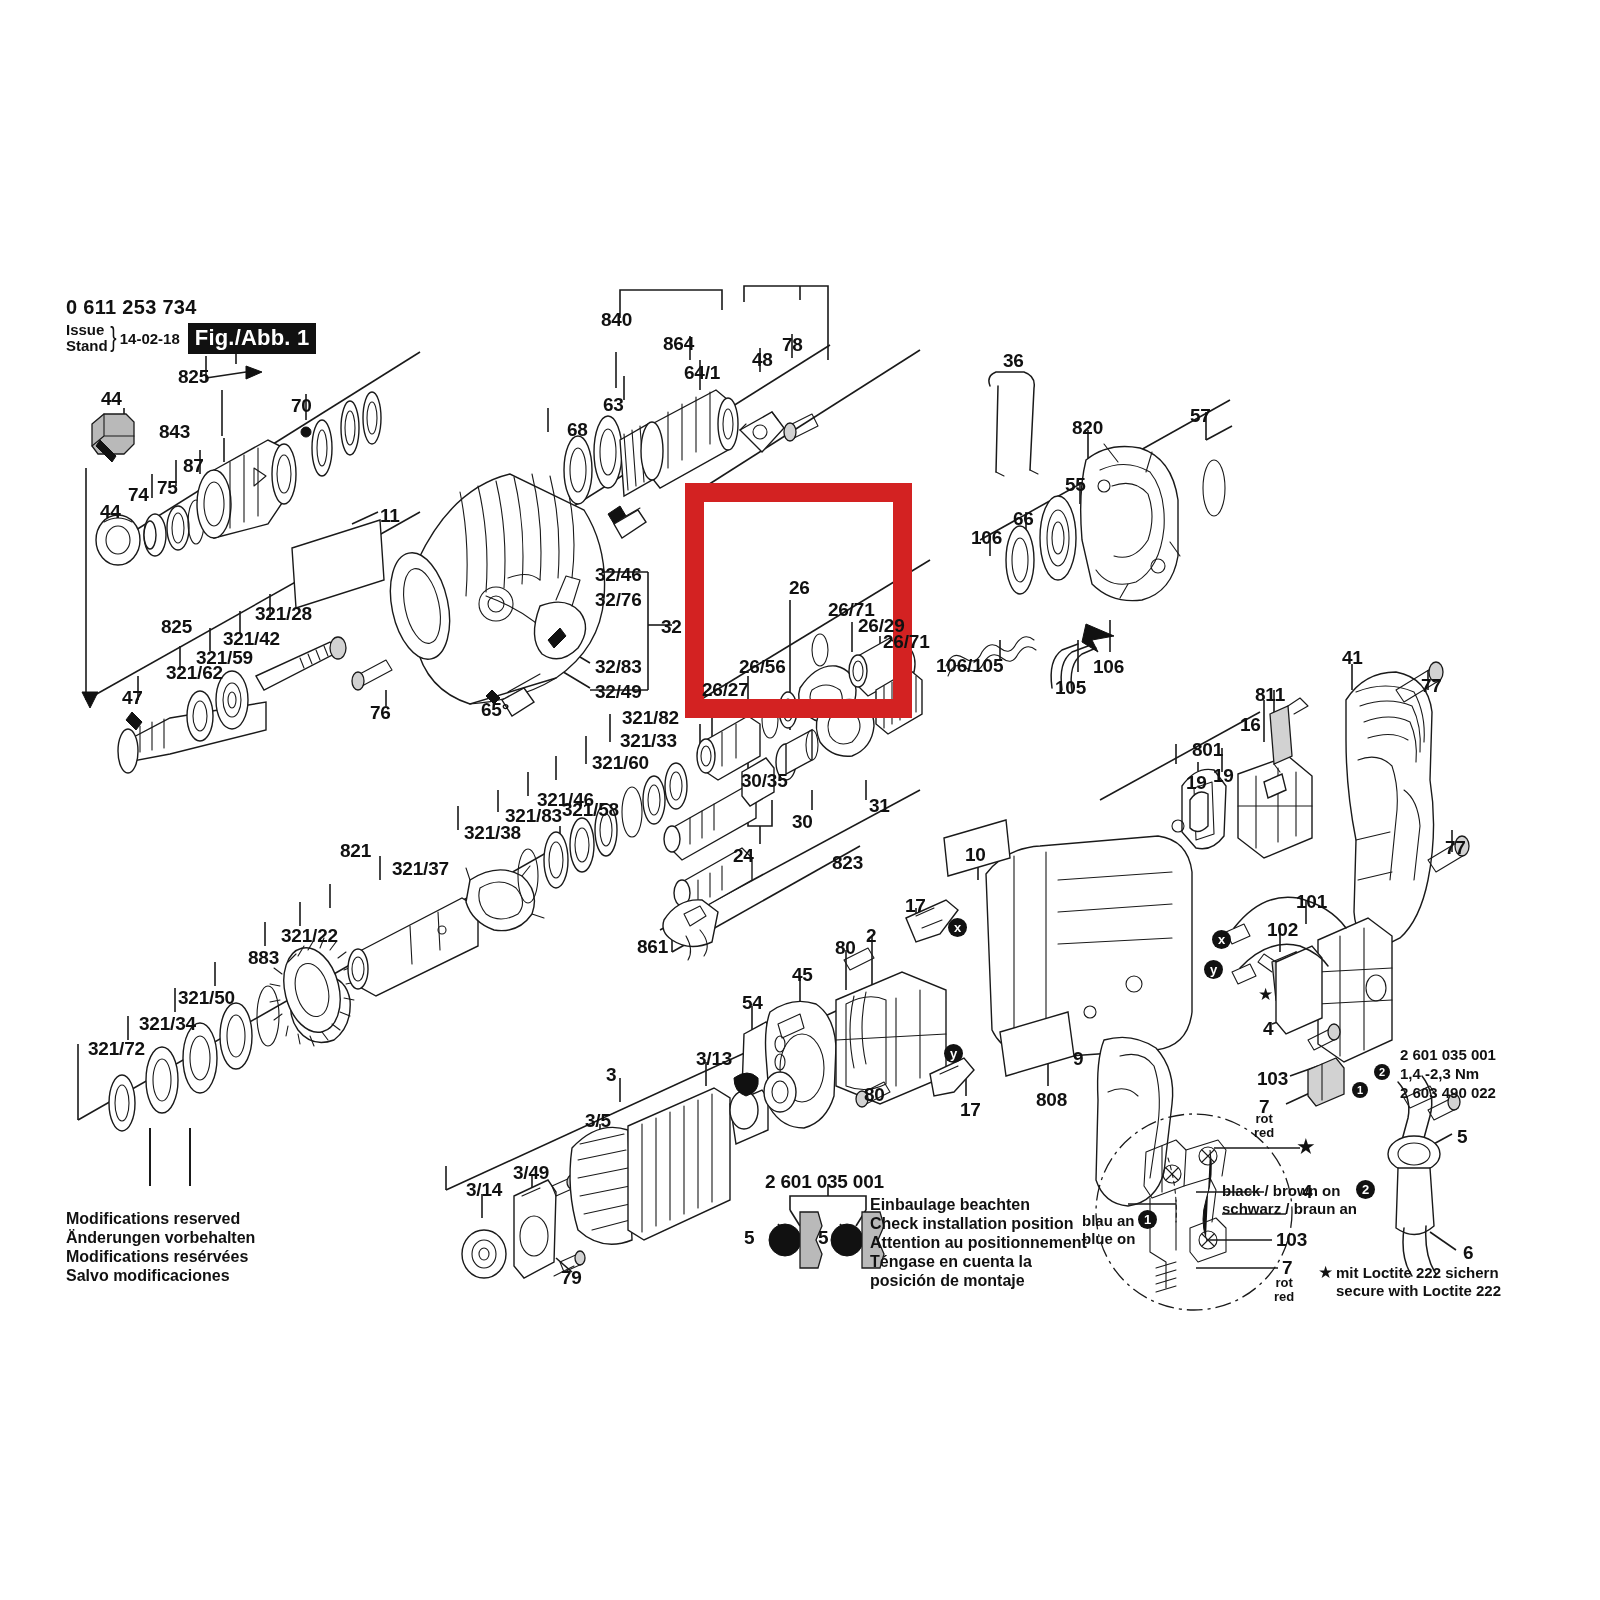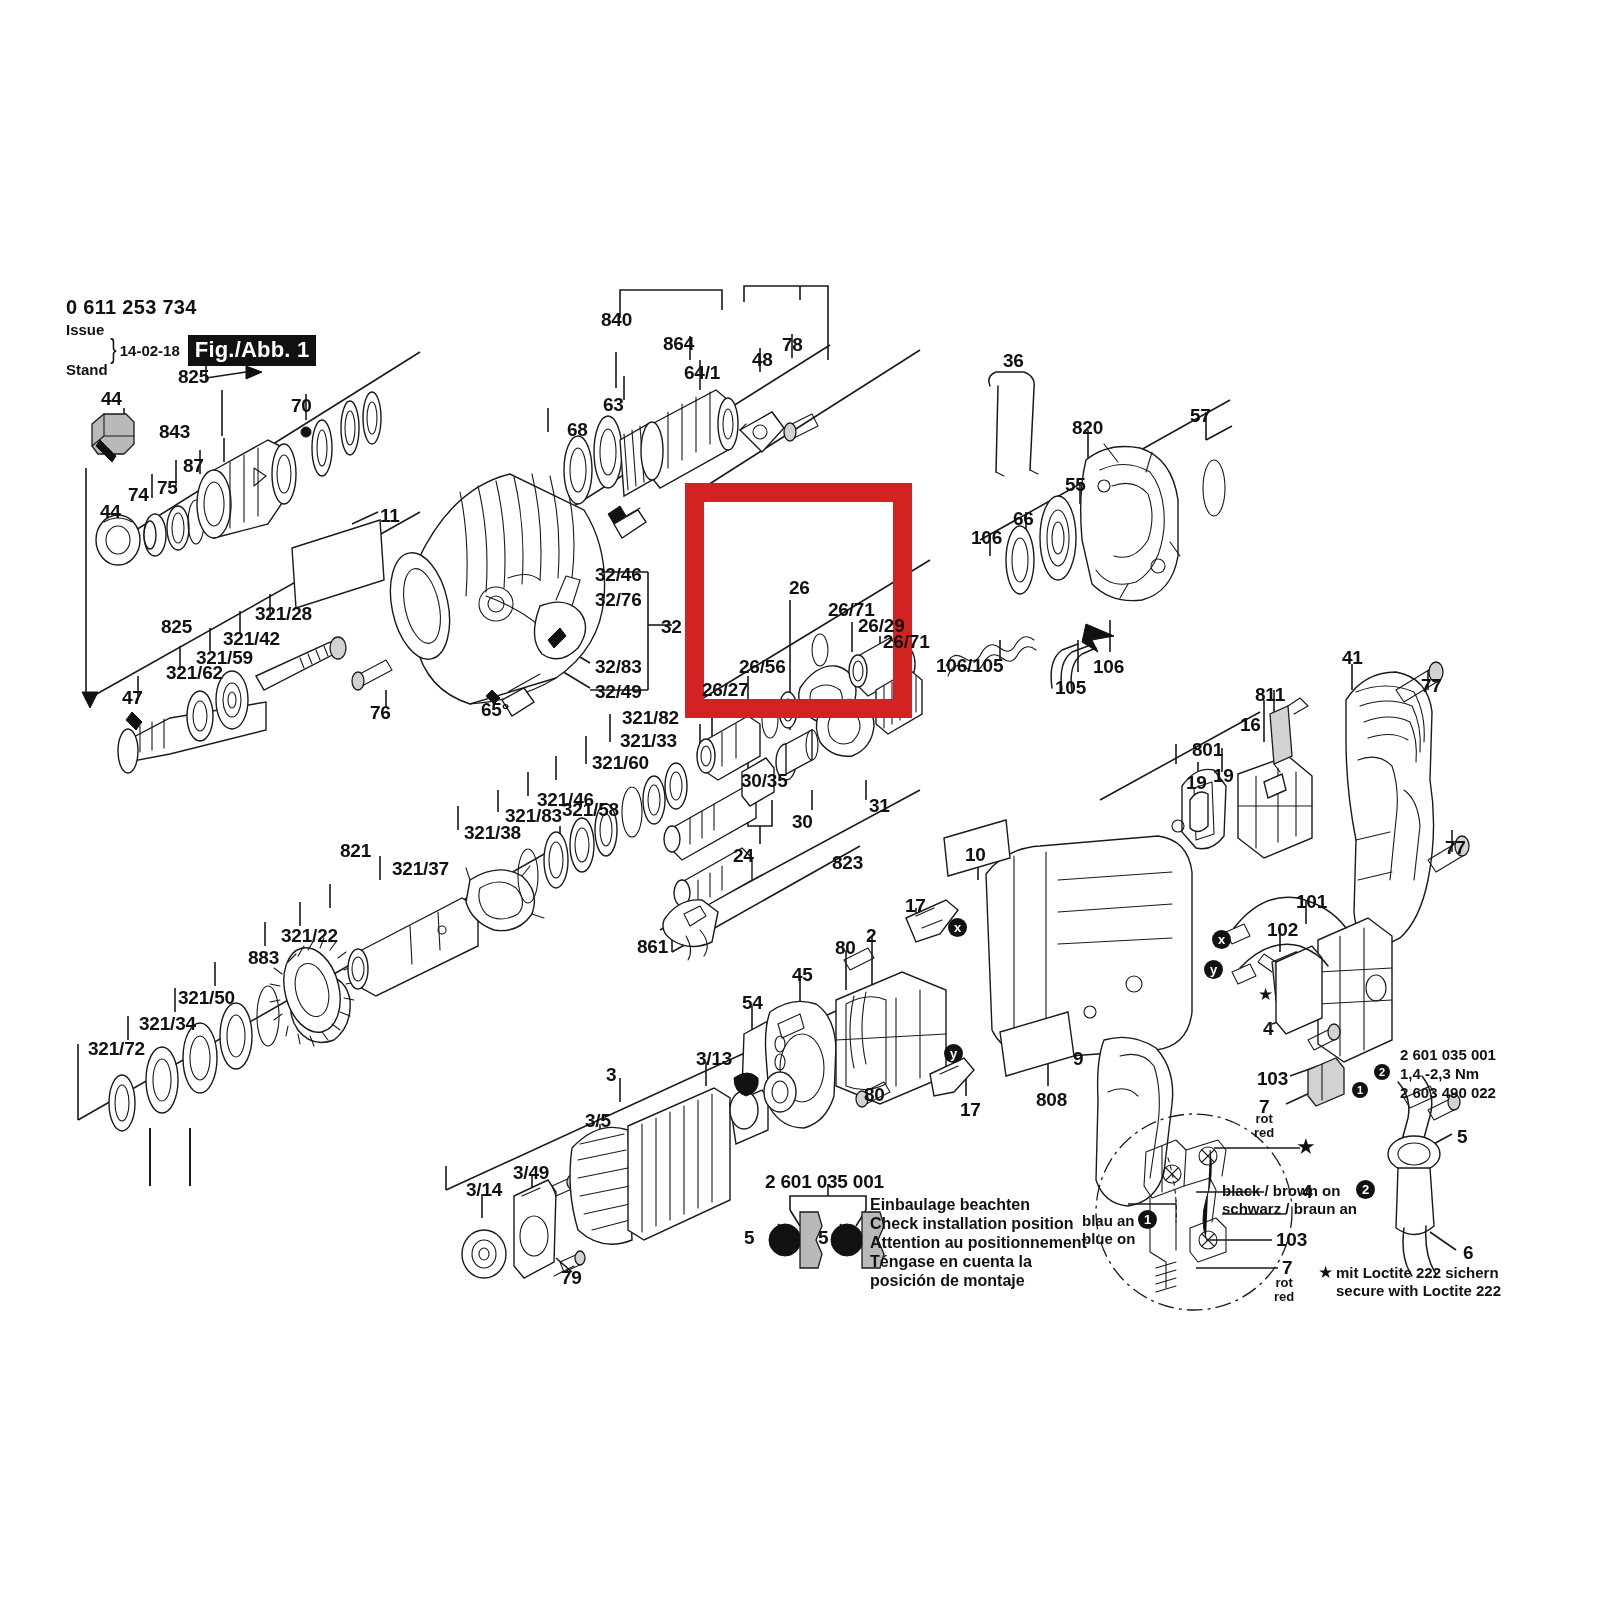--- a/index.html
+++ b/index.html
@@ -38,21 +38,21 @@
   #hdr { position: absolute; left: 66px; top: 296px; }
   #hdr .partno {
     font-size: 20px; font-weight: bold; color: #111;
     letter-spacing: 0.3px;
   }
   #hdr .issrow {
     display: flex; align-items: center; margin-top: 3px;
   }
   #hdr .isscol {
     display: flex; flex-direction: column;
-    font-size: 15px; font-weight: bold; line-height: 1.08; color: #111; gap: 24px;
+    font-size: 15px; font-weight: bold; line-height: 1.08; color: #111;
   }
   #hdr .brace {
     font-size: 27px; font-weight: normal; color: #111;
     margin: 0 2px 0 1px; line-height: 0.8; transform: scaleX(0.7);
   }
   #hdr .issdate {
     font-size: 15px; font-weight: bold; color: #111; margin-right: 8px;
   }
   #hdr .figbox {
     background: #111111; color: #ffffff;
@@ -808,20 +808,24 @@
       <div class="lbl m" style="left: 606px; top: 1065px;">3</div>
       <div class="lbl m" style="left: 696px; top: 1049px;">3/13</div>
       <div class="lbl m" style="left: 585px; top: 1111px;">3/5</div>
       <div class="lbl m" style="left: 513px; top: 1163px;">3/49</div>
       <div class="lbl m" style="left: 466px; top: 1180px;">3/14</div>
       <div class="lbl m" style="left: 561px; top: 1268px;">79</div>
     </div>
 
   <div class="lbl m" style="left:481px; top:700px;">65°</div>
 
+  <div class="legend" style="left:66px; top:1210px;">Modifications reserved
+Änderungen vorbehalten
+Modifications resérvées
+Salvo modificaciones</div>
 
   <div class="lbl m" style="left:765px; top:1172px;">2 601 035 001</div>
   <div class="lbl m" style="left:744px; top:1228px;">5</div>
   <div class="lbl m" style="left:818px; top:1228px;">5</div>
   <div class="legend" style="left:870px; top:1196px;">Einbaulage beachten
 Check installation position
 Attention au positionnement
 Téngase en cuenta la
 posición de montaje</div>
 

